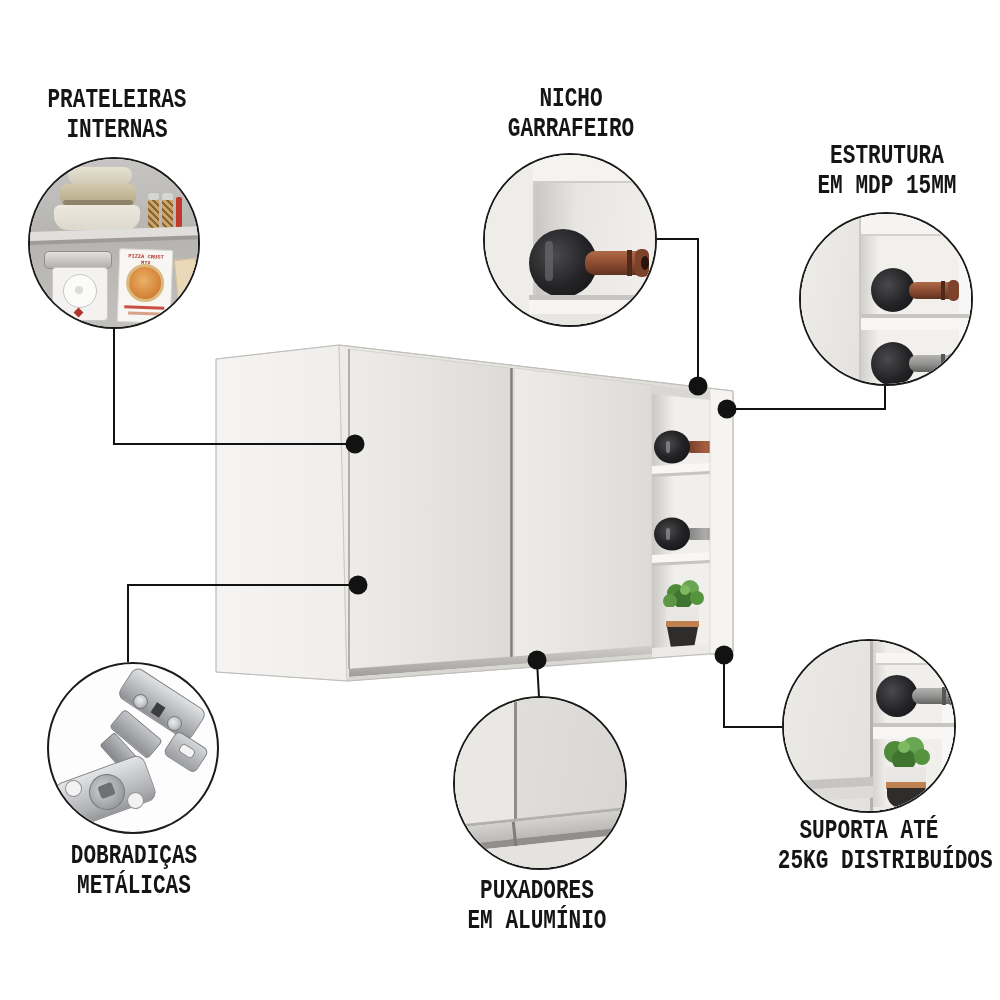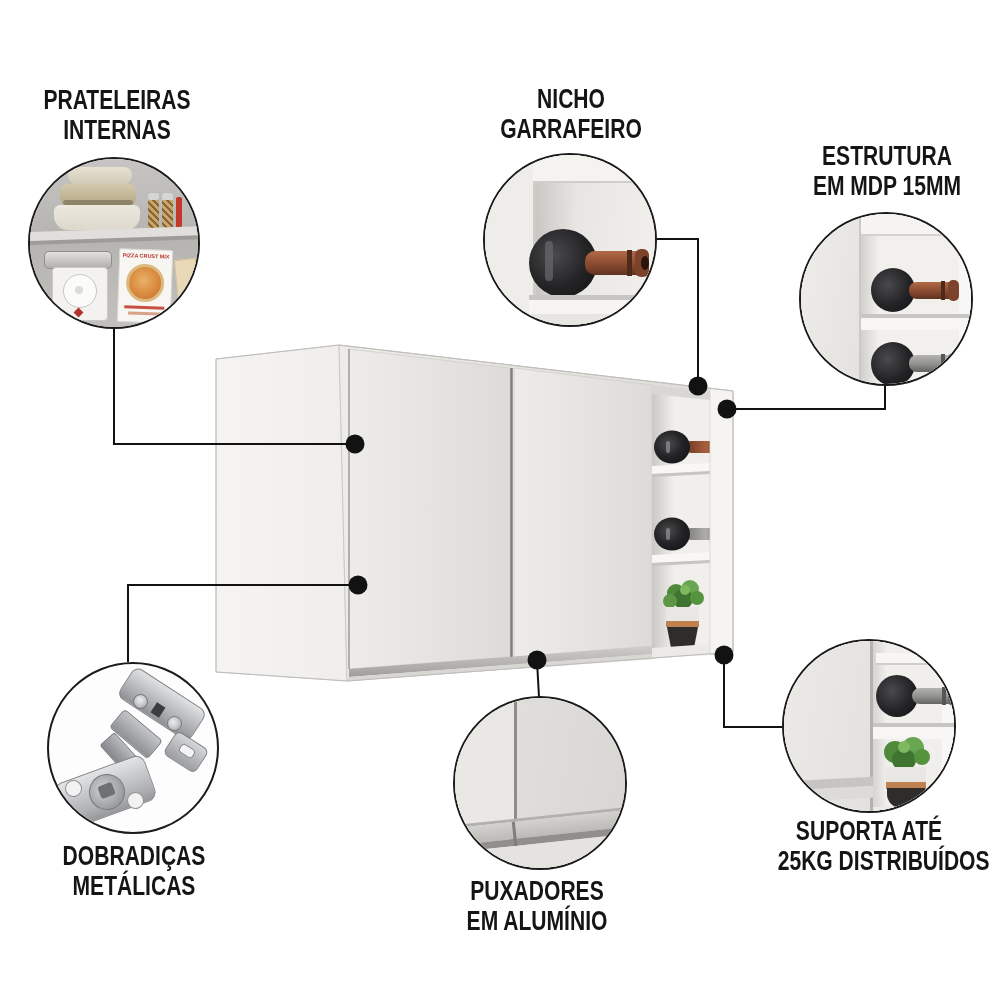--- a/index.html
+++ b/index.html
@@ -1,17 +1,17 @@
 <!DOCTYPE html>
 <html><head>
 <meta charset="utf-8">
 <style>
   html,body{margin:0;padding:0;background:#ffffff;}
   #stage{position:relative;width:1000px;height:940px;background:#ffffff;overflow:hidden;
-         font-family:Liberation Sans, sans-serif;border-radius:11px;}
+         font-family:Liberation Mono, monospace;border-radius:11px;}
   .abs{position:absolute;}
   svg{position:absolute;left:0;top:0;}
   
   .label{position:absolute;width:234px;text-align:center;color:#151515;
          font-weight:700;font-size:27px;line-height:30px;white-space:nowrap;
          transform:scaleX(0.78);letter-spacing:0px;}
   .label div{height:30px;}
   
   .inset{position:absolute;border-radius:50%;border:2px solid #1b1b1b;overflow:hidden;
          background:#f5f4f2;box-sizing:border-box;}

